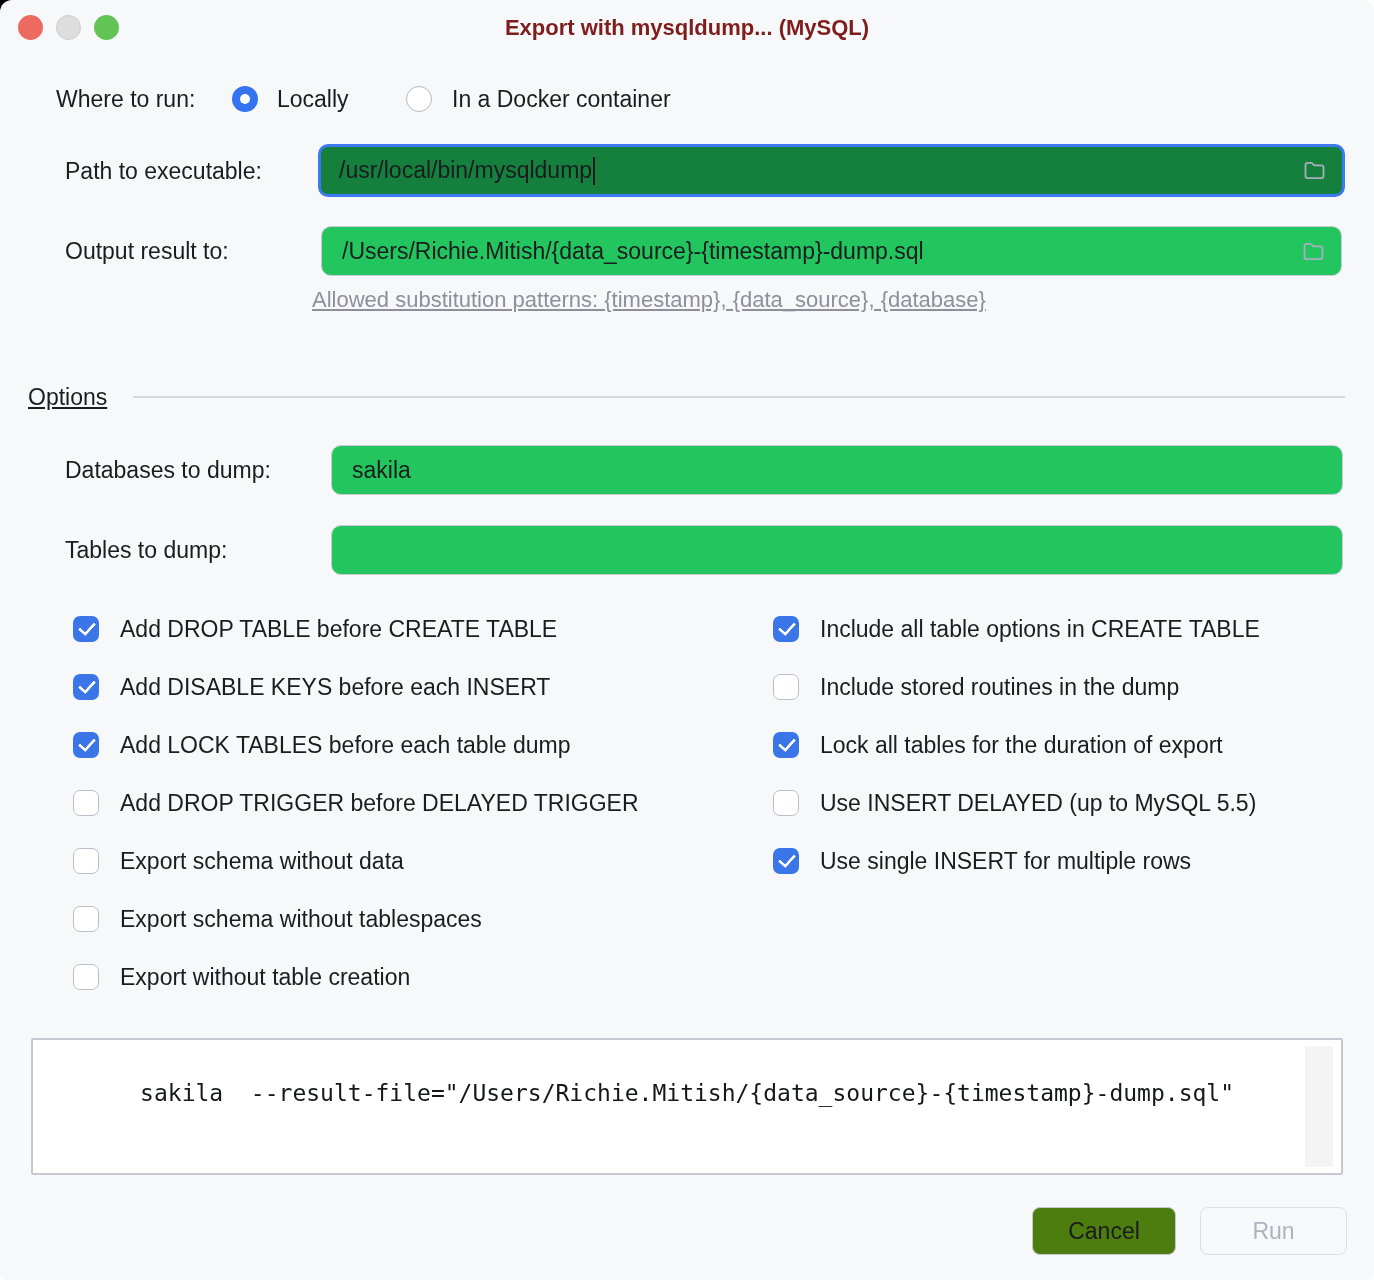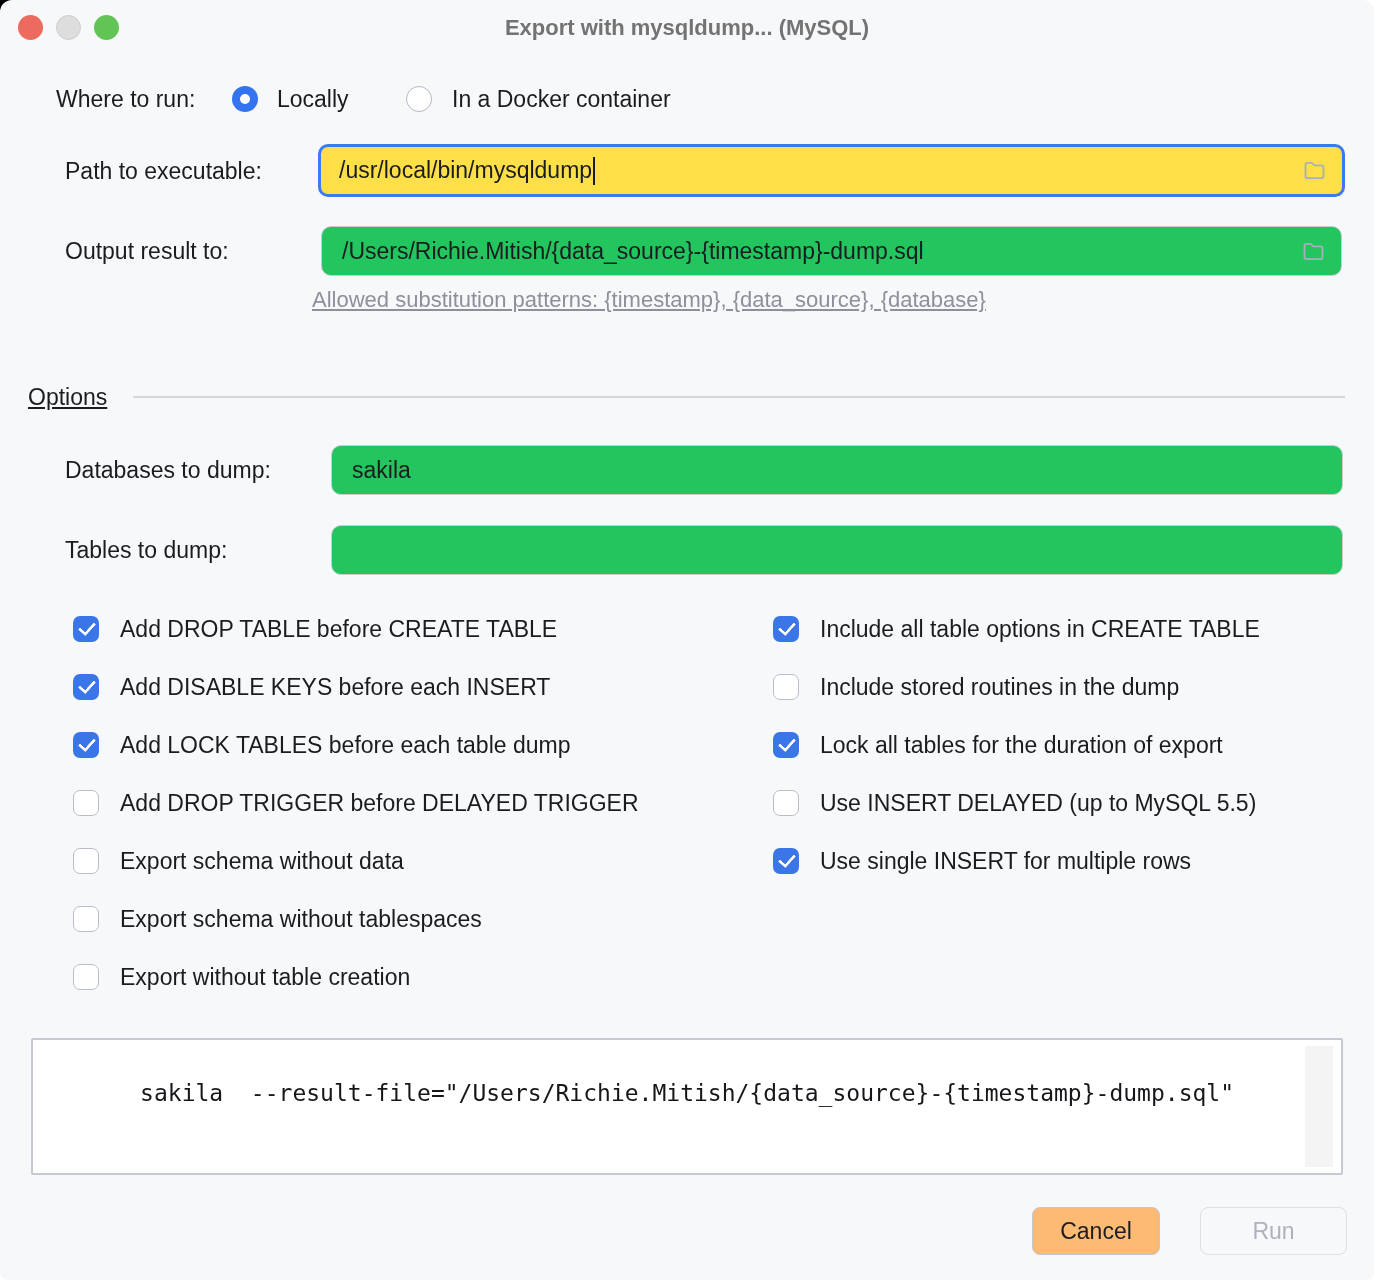--- a/index.html
+++ b/index.html
@@ -7,39 +7,39 @@
   .corner-artifact{position:absolute;top:0;left:0;width:48px;height:12px;background:#000;}
   .window{
     position:absolute;inset:0;
     background:#F7F8FA;
     border-radius:12px 12px 8px 8px;
     font-family:"Liberation Sans", sans-serif;
     color:#1B1C1F;
   }
   
   .titlebar{position:absolute;top:0;left:0;right:0;height:56px;}
-  .title{position:absolute;left:0;right:0;top:15px;text-align:center;font-size:22px;font-weight:bold;color:#737373;}
+  .title{position:absolute;left:0;right:0;top:15px;text-align:center;font-size:22px;font-weight:bold;color:#7f1d1d;}
   .light{position:absolute;top:15px;width:25px;height:25px;border-radius:50%;display:inline-block;}
   .light.red{left:18px;}
   .light.gray{left:56px;border:1px solid #CDCDCD;box-sizing:border-box;}
   .light.green{left:94px;}
   
   .lbl{position:absolute;font-size:23px;line-height:26px;color:#1B1C1F;white-space:nowrap;}
   
   .radio{position:absolute;width:26px;height:26px;border-radius:50%;border:1.5px solid #B4B9C4;background:#fff;box-sizing:border-box;}
   .radio.checked{border:none;}
   .radio.checked::after{content:"";position:absolute;left:8px;top:8px;width:10px;height:10px;border-radius:50%;background:#fff;}
   
   .textfield{
     position:absolute;box-sizing:border-box;
     background:#22c55e;border:1.5px solid #C9CCD6;border-radius:10px;
     display:flex;align-items:center;
     padding:0 14px 0 20px;font-size:23px;color:#1B1C1F;white-space:nowrap;
   }
-  .textfield.focused{border-width:3px;background:#fde047;padding-left:18px;}
+  .textfield.focused{border-width:3px;background:#15803d;padding-left:18px;}
   .caret{width:2px;height:28px;background:#1B1C1F;margin-left:1px;flex:none;}
   .folder-btn{margin-left:auto;display:flex;align-items:center;flex:none;}
   
   .options-line{position:absolute;height:1.5px;background:#D5D7DD;}
   
   .cb-col{position:absolute;display:flex;flex-direction:column;gap:32px;}
   .cb-row{display:flex;align-items:center;gap:21px;height:26px;cursor:default;}
   .cb{width:26px;height:26px;border-radius:7px;border:1.5px solid #B9BEC8;background:#fff;box-sizing:border-box;position:relative;flex:none;}
   .cb.checked{border:none;}
   .cb.checked::after{content:"";position:absolute;left:9px;top:3px;width:7px;height:13px;border:solid #fff;border-width:0 3px 3px 0;border-radius:1px;transform:rotate(42deg);}
@@ -47,21 +47,21 @@
   
   .command-box{
     position:absolute;left:31px;top:1038px;width:1312px;height:137px;
     background:#fff;border:2px solid #C6C9D2;border-radius:2px;box-sizing:border-box;
     padding:14px 44px 0 24px;
     font-family:"DejaVu Sans Mono", monospace;font-size:23px;color:#16171A;white-space:pre;overflow:hidden;
   }
   .command-scrollbar{position:absolute;right:8px;top:6px;bottom:6px;width:28px;background:#F4F4F5;}
   
   .btn{position:absolute;top:1207px;height:48px;border-radius:8px;font-family:"Liberation Sans",sans-serif;font-size:23px;box-sizing:border-box;}
-  .btn-cancel{left:1032px;width:128px;background:#fdba74;border:1.5px solid #C2C6D0;color:#1B1C1F;}
+  .btn-cancel{left:1032px;width:144px;background:#4d7c0f;border:1.5px solid #C2C6D0;color:#1B1C1F;}
   .btn-run{left:1200px;width:147px;background:transparent;border:1.5px solid #DDDFE5;color:#ADB2BE;}
   .hint{position:absolute;font-size:22px;color:#8D909A;white-space:nowrap;}
   svg{display:block;}
 </style>
 </head>
 <body>
 
 <div class="stage">
   <div class="corner-artifact"></div>
 

